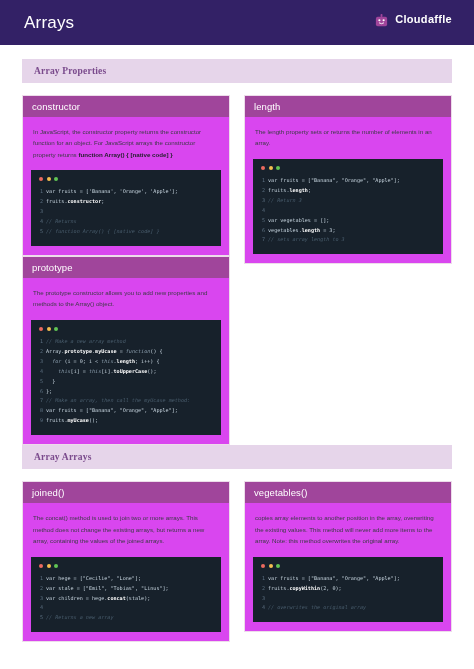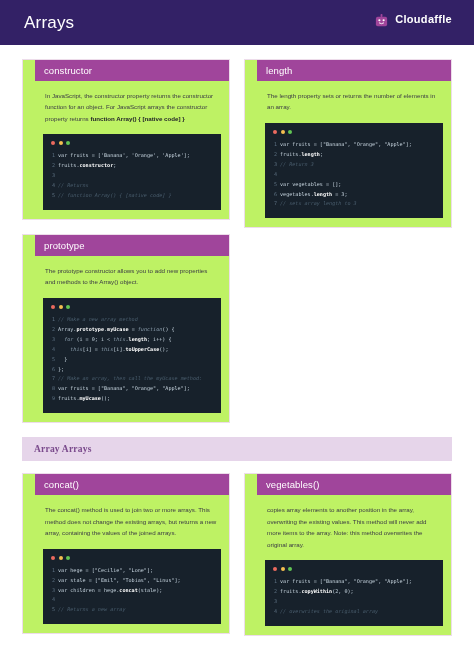--- a/index.html
+++ b/index.html
@@ -62,24 +62,22 @@
     display: flex;
     gap: 14px;
     align-items: flex-start;
   }
   .col {
     flex: 1 1 0;
     min-width: 0;
   }
 
   .card {
-    background: #bef264;
+    background: #d946ef;
     border: 1px solid #eddcea;
-    margin-bottom: 14px;
-    padding-left: 12px;
   }
   .card-head {
     background: #a0459b;
     padding: 5px 9px;
   }
   .card-title {
     color: #ffffff;
     font-size: 9.5px;
     font-weight: 400;
     letter-spacing: 0.1px;
@@ -145,20 +143,23 @@
         <circle cx="15.4" cy="11.5" r="1.7" fill="#ffffff"></circle>
         <path d="M8.5 16 Q12 18.6 15.5 16" stroke="#ffffff" stroke-width="1.4" fill="none" stroke-linecap="round"></path>
       </svg>
     </span>
     <span class="brand-name">Cloudaffle</span>
   </div>
 </div>
 
 <div class="sheet">
   <div id="sections-root">
+      <div class="section-bar">
+        <div class="section-bar-title">Array Properties</div>
+      </div>
       <div class="grid">
         <div class="col">
           <div class="card">
             <div class="card-head">
               <div class="card-title">constructor</div>
             </div>
             <div class="card-desc">In JavaScript, the constructor property returns the constructor function for an object. For JavaScript arrays the constructor property returns <b>function Array() { [native code] }</b></div>
             <div class="code">
               <div class="dots">
                 <span class="dot r"></span>
@@ -200,21 +201,21 @@
           </div>
         </div>
       </div>
       <div class="section-bar">
         <div class="section-bar-title">Array Arrays</div>
       </div>
       <div class="grid">
         <div class="col">
           <div class="card">
             <div class="card-head">
-              <div class="card-title">concat()</div>
+              <div class="card-title">joined()</div>
             </div>
             <div class="card-desc">The concat() method is used to join two or more arrays. This method does not change the existing arrays, but returns a new array, containing the values of the joined arrays.</div>
             <div class="code">
               <div class="dots">
                 <span class="dot r"></span>
                 <span class="dot y"></span>
                 <span class="dot g"></span>
               </div>
               <div class="code-lines"><div class="ln"><span class="ln-no">1</span><span class="ln-tx"><span class="kw">var hege = ["Cecilie", "Lone"];</span></span></div><div class="ln"><span class="ln-no">2</span><span class="ln-tx"><span class="kw">var stale = ["Emil", "Tobias", "Linus"];</span></span></div><div class="ln"><span class="ln-no">3</span><span class="ln-tx"><span class="kw">var children = hege.</span><span class="b">concat</span><span class="kw">(stale);</span></span></div><div class="ln"><span class="ln-no">4</span><span class="ln-tx">&nbsp;</span></div><div class="ln"><span class="ln-no">5</span><span class="ln-tx"><span class="cm">// Returns a new array</span></span></div></div>
             </div>

